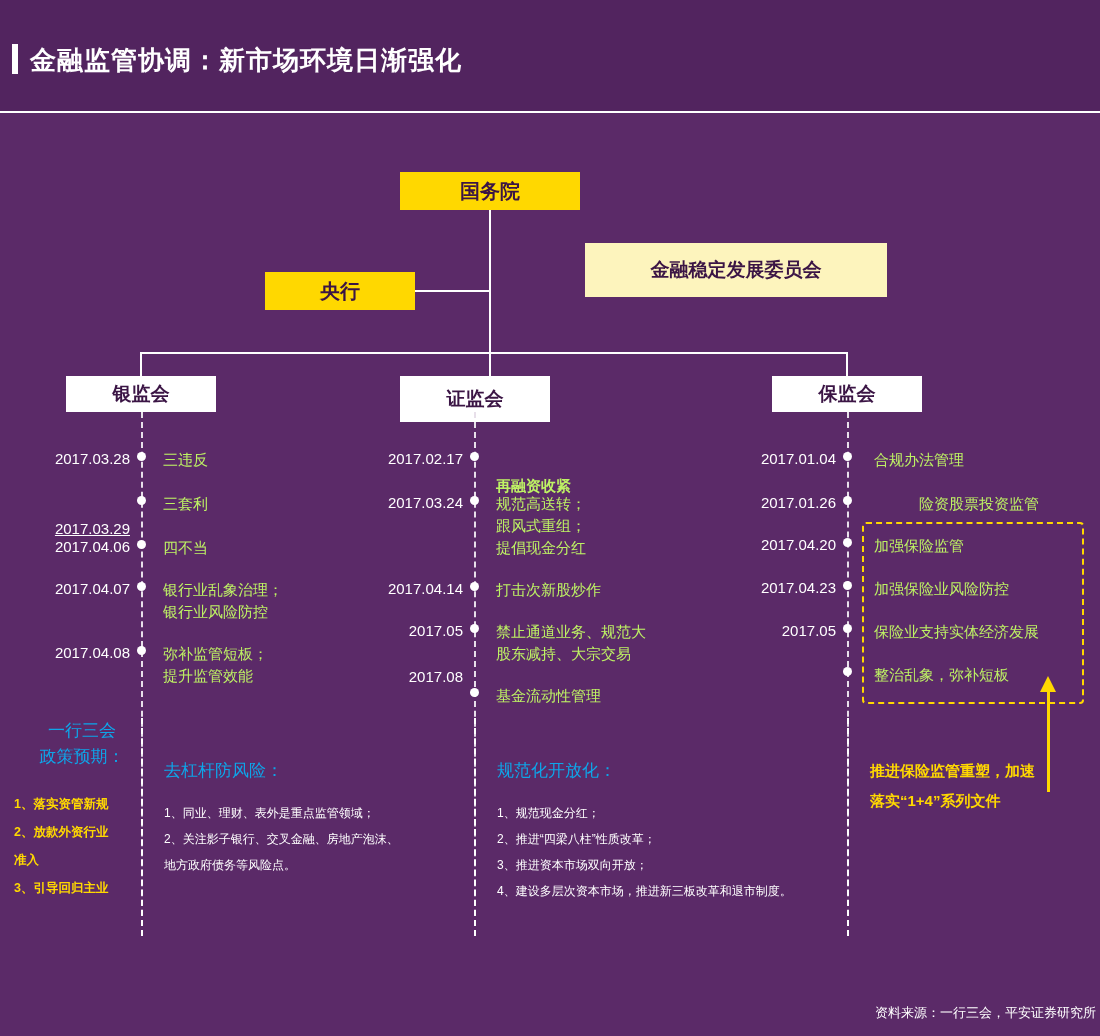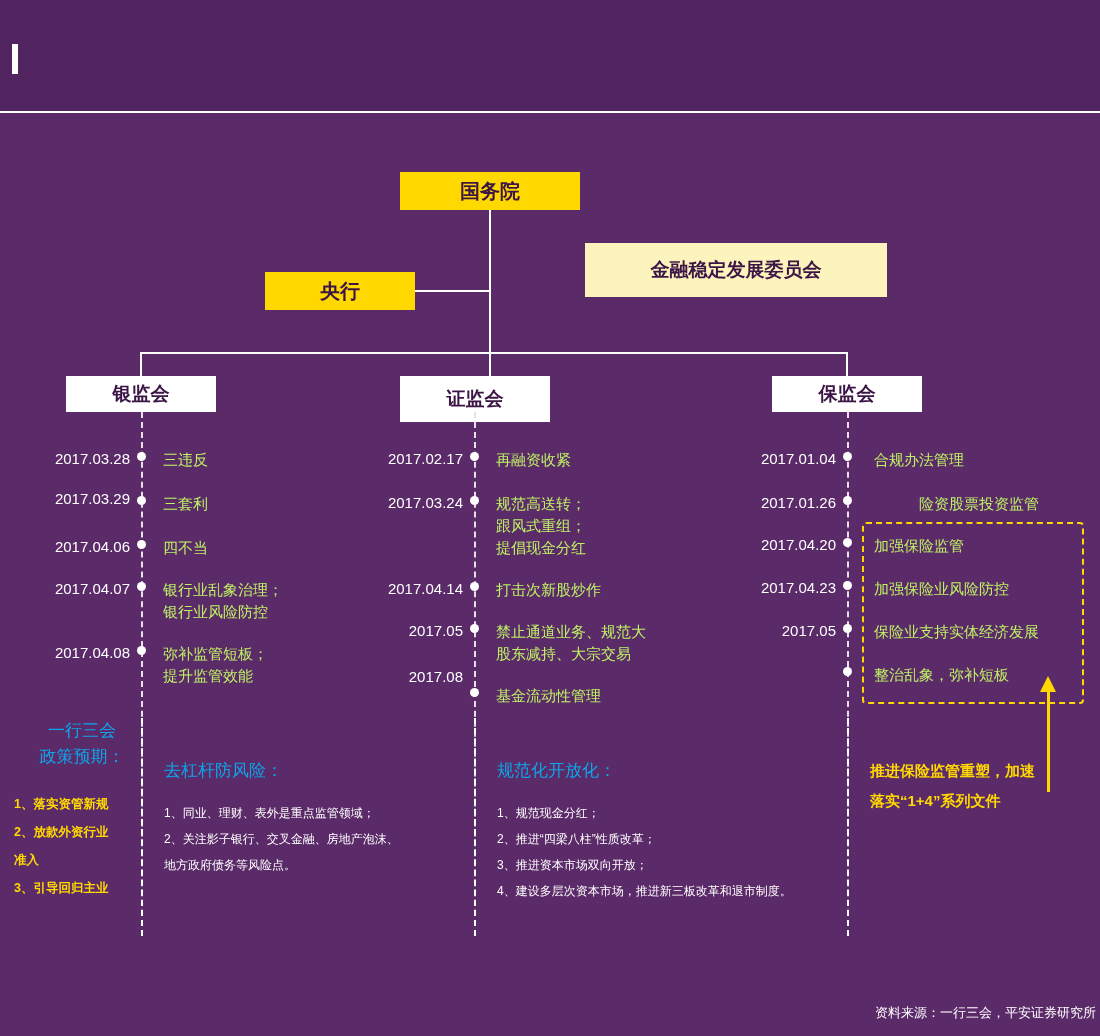--- a/index.html
+++ b/index.html
@@ -99,20 +99,21 @@
   
   .source{
     position:absolute;right:4px;bottom:14px;font-size:13px;color:#ffffff;
   }
 </style>
 </head>
 <body>
 
 <div class="header">
   <div class="header-bar"></div>
+  <div class="header-title">金融监管协调：新市场环境日渐强化</div>
 </div>
 <div class="header-rule"></div>
 
 <div class="box box-gold" id="box-statecouncil">国务院</div>
 <div class="box box-gold" id="box-pboc">央行</div>
 <div class="box box-cream" id="box-fsdc">金融稳定发展委员会</div>
 <div class="box box-white" id="box-cbrc">银监会</div>
 <div class="box box-white" id="box-csrc">证监会</div>
 <div class="box box-white" id="box-circ">保监会</div>
 
@@ -123,41 +124,41 @@
 <div class="line" style="left:846px;top:352px;width:2px;height:24px;"></div>
 
 <div class="axis" style="left:141px;top:412px;height:524px;"></div>
 <div class="axis" style="left:474px;top:412px;height:524px;"></div>
 <div class="axis" style="left:847px;top:412px;height:524px;"></div>
 
 <div class="date" style="left:0px;top:450px;width:130px;">2017.03.28</div>
 <div class="dot" style="left:137px;top:452px;"></div>
 <div class="event" style="left:163px;top:449px;width:160px;">三违反</div>
 
-<div class="date" style="left:0px;top:490px;width:130px;">2017.03.29</div>
+<div class="date" style="left:0px;top:520px;width:130px;text-decoration:underline;">2017.03.29</div>
 <div class="dot" style="left:137px;top:496px;"></div>
 <div class="event" style="left:163px;top:493px;width:160px;">三套利</div>
 
 <div class="date" style="left:0px;top:538px;width:130px;">2017.04.06</div>
 <div class="dot" style="left:137px;top:540px;"></div>
 <div class="event" style="left:163px;top:537px;width:160px;">四不当</div>
 
 <div class="date" style="left:0px;top:580px;width:130px;">2017.04.07</div>
 <div class="dot" style="left:137px;top:582px;"></div>
 <div class="event" style="left:163px;top:579px;width:180px;">银行业乱象治理；
 银行业风险防控</div>
 
 <div class="date" style="left:0px;top:644px;width:130px;">2017.04.08</div>
 <div class="dot" style="left:137px;top:646px;"></div>
 <div class="event" style="left:163px;top:643px;width:180px;">弥补监管短板；
 提升监管效能</div>
 
 <div class="date" style="left:333px;top:450px;width:130px;">2017.02.17</div>
 <div class="dot" style="left:470px;top:452px;"></div>
-<div class="event" style="left:496px;top:449px;width:200px;">再融资收紧</div>
+<div class="event" style="left:496px;top:475px;width:200px;font-weight:bold;">再融资收紧</div>
 
 <div class="date" style="left:333px;top:494px;width:130px;">2017.03.24</div>
 <div class="dot" style="left:470px;top:496px;"></div>
 <div class="event" style="left:496px;top:493px;width:200px;">规范高送转；
 跟风式重组；
 提倡现金分红</div>
 
 <div class="date" style="left:333px;top:580px;width:130px;">2017.04.14</div>
 <div class="dot" style="left:470px;top:582px;"></div>
 <div class="event" style="left:496px;top:579px;width:200px;">打击次新股炒作</div>

